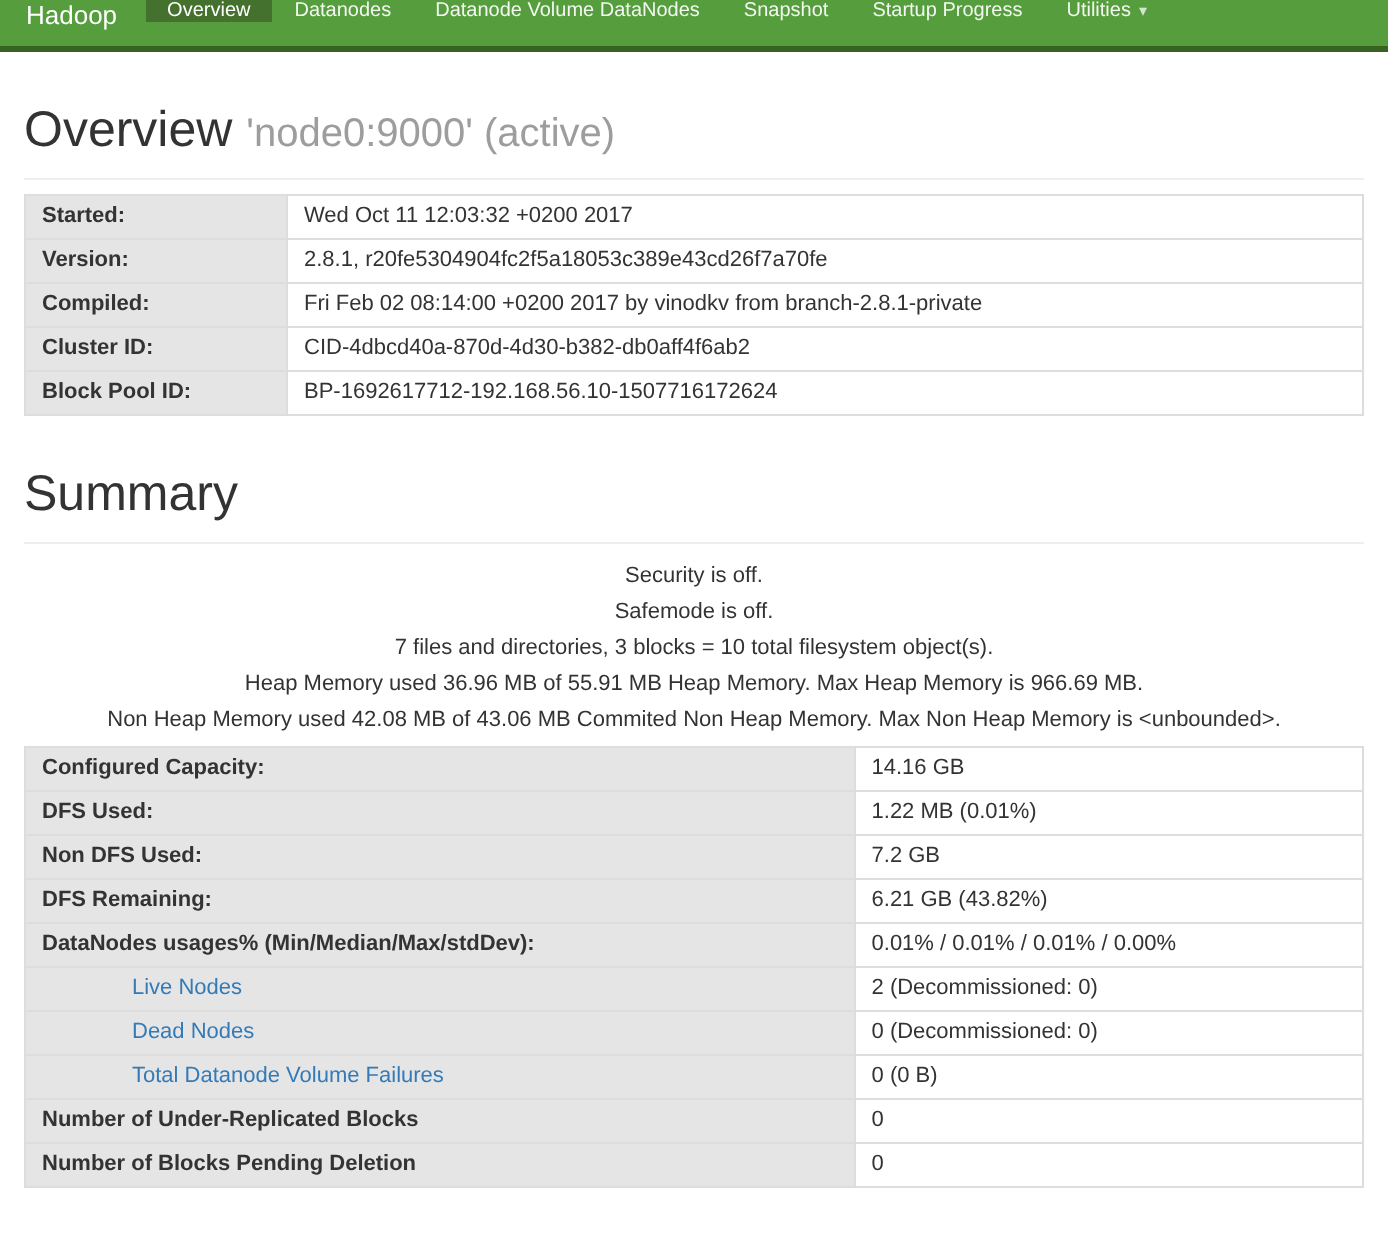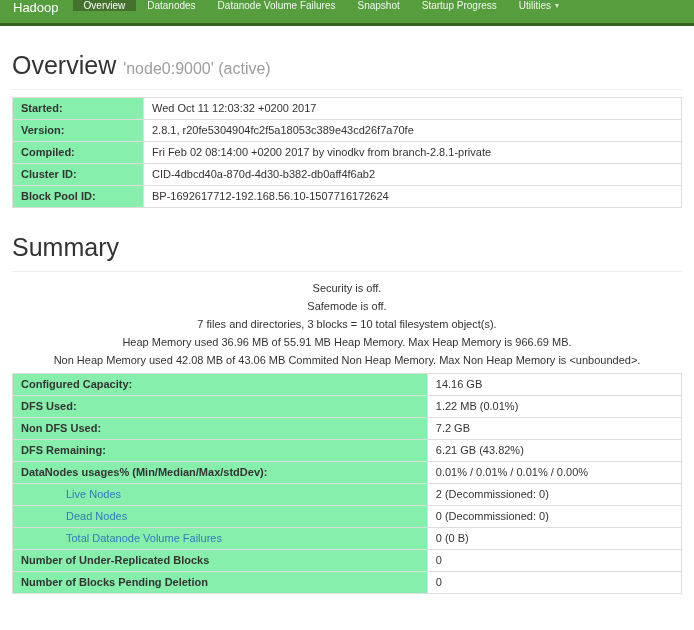--- a/index.html
+++ b/index.html
@@ -30,56 +30,56 @@
   }
   .nav-item.active { background: #44722e; color: #fff; }
   .caret { font-size: 8px; color: rgba(255,255,255,.75); }
 
   
   .container { padding: 0 12px; }
   h1 {
     font-weight: 400; font-size: 25px; color: #333;
     margin: 25px 0 9px 0; letter-spacing: 0;
   }
-  h1 .subtitle { font-size: 16px; color: #9d9d9d; font-weight: 400; }
+  h1 .subtitle { font-size: 20px; color: #9d9d9d; font-weight: 400; }
   hr { border: 0; border-top: 1px solid #eee; margin: 9px 0 7px 0; }
 
   p.status-line { margin: 0 0 7px 0; font-size: 11px; line-height: 11px; color: #333; text-align: center; }
   .para-block { padding-top: 4px; }
 
   
   table.kv {
     width: 100%; border-collapse: collapse;
     font-size: 11px; margin-top: 5px;
     border: 1px solid #e3e3e3;
   }
   table.kv th, table.kv td {
     border: 1px solid #ddd;
     padding: 5px 8px;
     text-align: left; vertical-align: middle;
     height: 22px; line-height: 11px;
   }
-  table.kv th { font-weight: bold; background: #86efac; color: #333; }
+  table.kv th { font-weight: bold; background: #e5e5e5; color: #333; }
   table.info-table th { width: 131px; }
   table.summary-table th { width: 62%; }
   table.kv a { color: #337ab7; text-decoration: none; font-weight: normal; cursor: pointer; margin-left: 45px; }
 </style>
 </head>
 <body>
 
 <div class="navbar">
   <div class="navbar-brand">Hadoop</div>
   <div class="nav-item active">
     <span>Overview</span>
   </div>
   <div class="nav-item">
     <span>Datanodes</span>
   </div>
   <div class="nav-item">
-    <span>Datanode Volume Failures</span>
+    <span>Datanode Volume DataNodes</span>
   </div>
   <div class="nav-item">
     <span>Snapshot</span>
   </div>
   <div class="nav-item">
     <span>Startup Progress</span>
   </div>
   <div class="nav-item">
     <span>Utilities</span>
     <span class="caret">▾</span>

